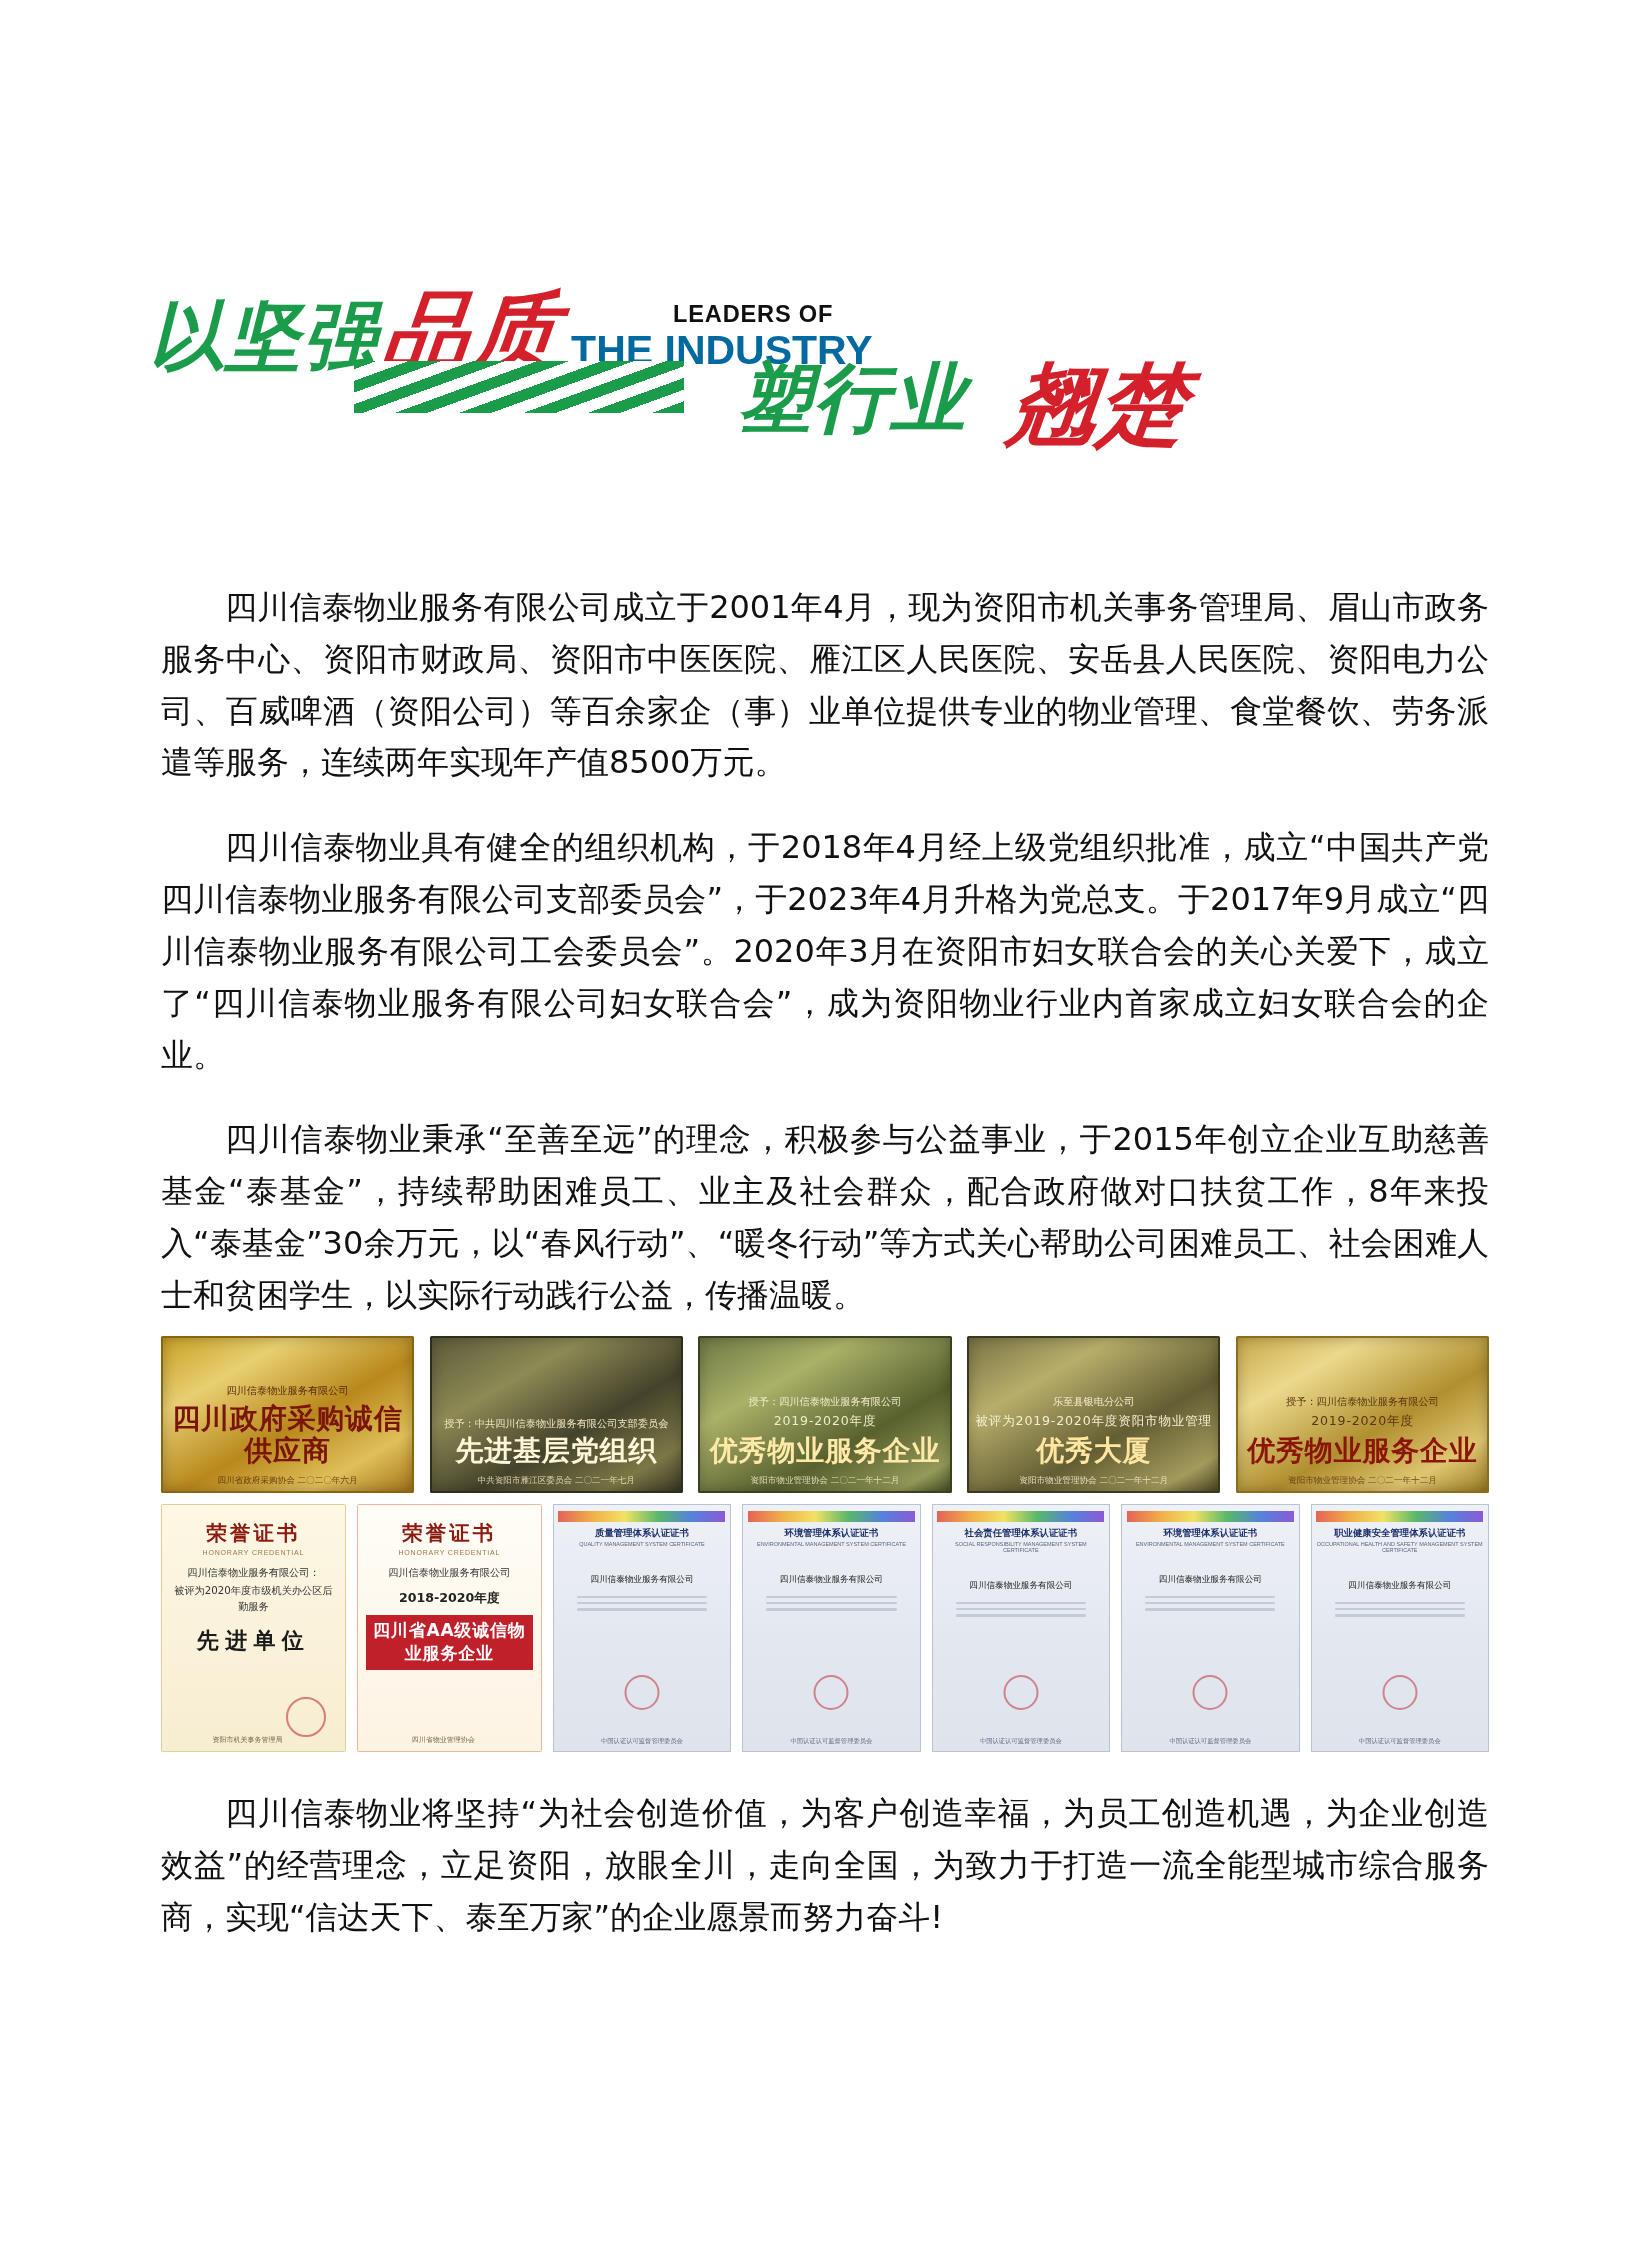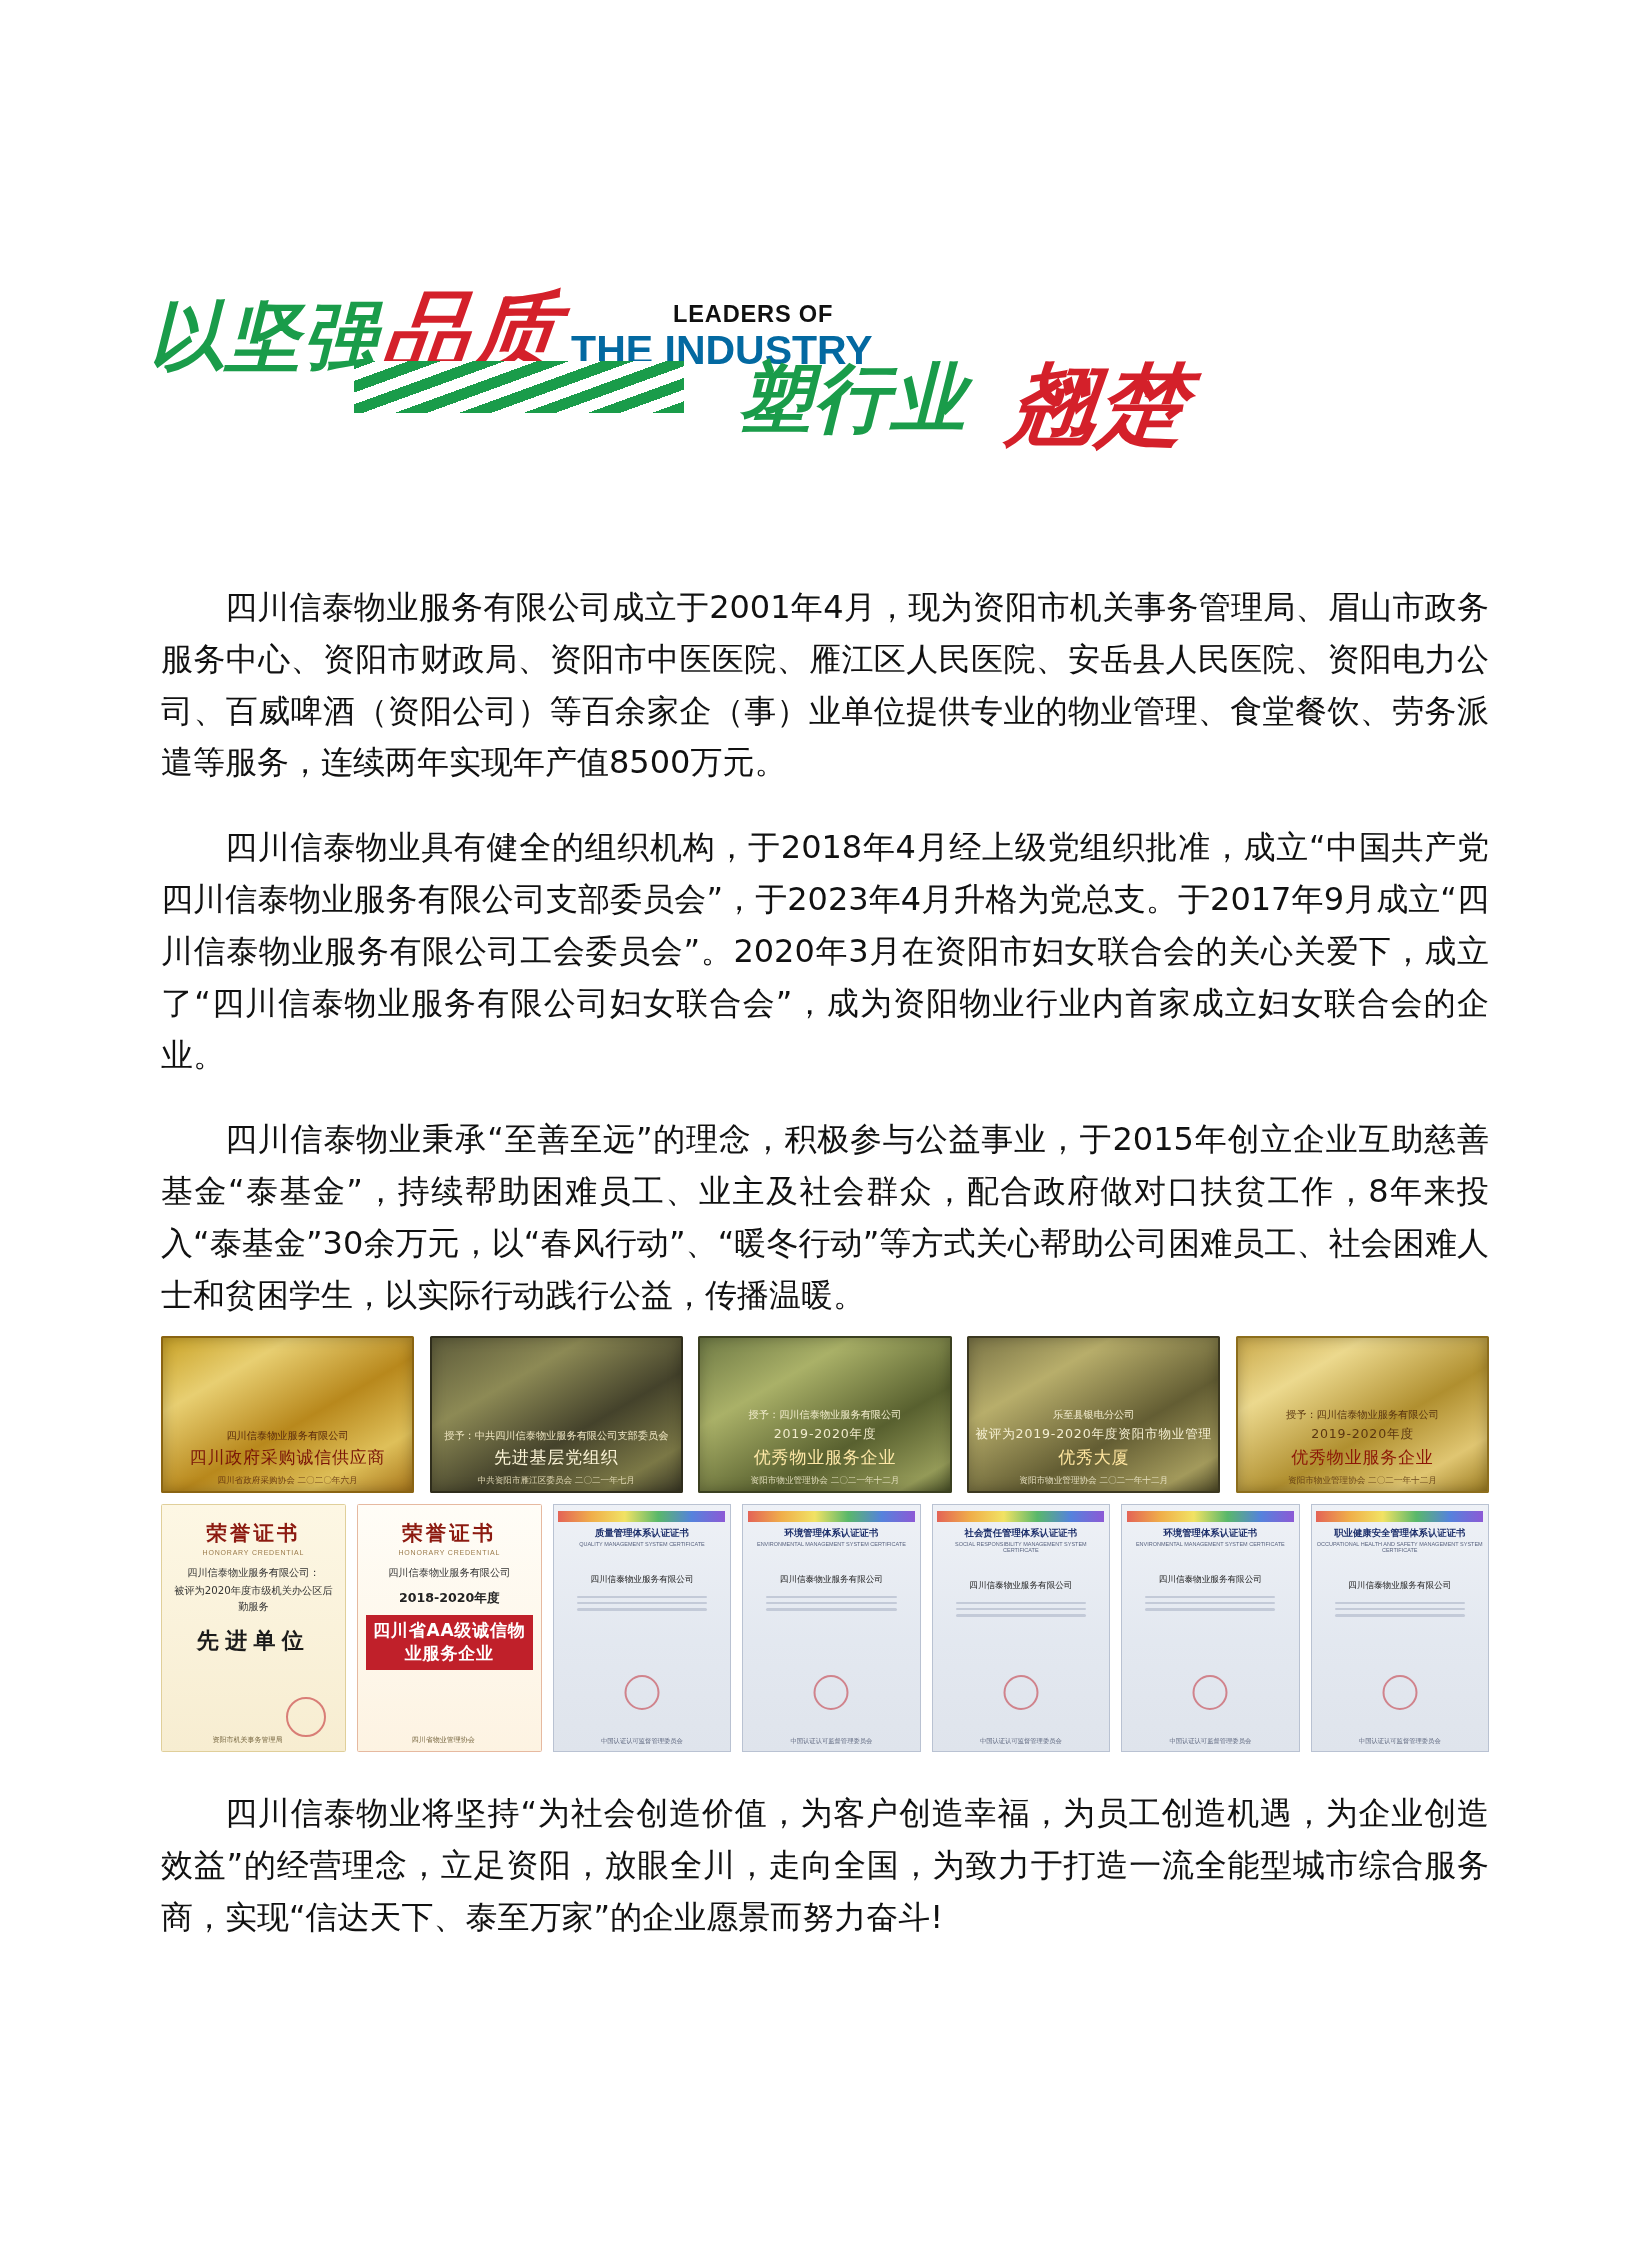--- a/index.html
+++ b/index.html
@@ -179,22 +179,22 @@
     box-sizing: border-box;
   }
   .plaque .p-top {
     font-family: "DejaVu Sans", sans-serif;
     font-size: 10.2px;
     line-height: 1.25;
     margin-bottom: 4.7px;
   }
   .plaque .p-mid {
     font-family: "DejaVu Sans", sans-serif;
-    font-weight: normal;
-    font-size: 17px;
+    font-weight: bold;
+    font-size: 28px;
     line-height: 1.15;
     letter-spacing: 0.8px;
   }
   .plaque .p-year {
     font-family: "DejaVu Sans", sans-serif;
     font-size: 12.6px;
     margin-bottom: 4.7px;
     letter-spacing: 0.8px;
   }
   .plaque .p-bottom {

